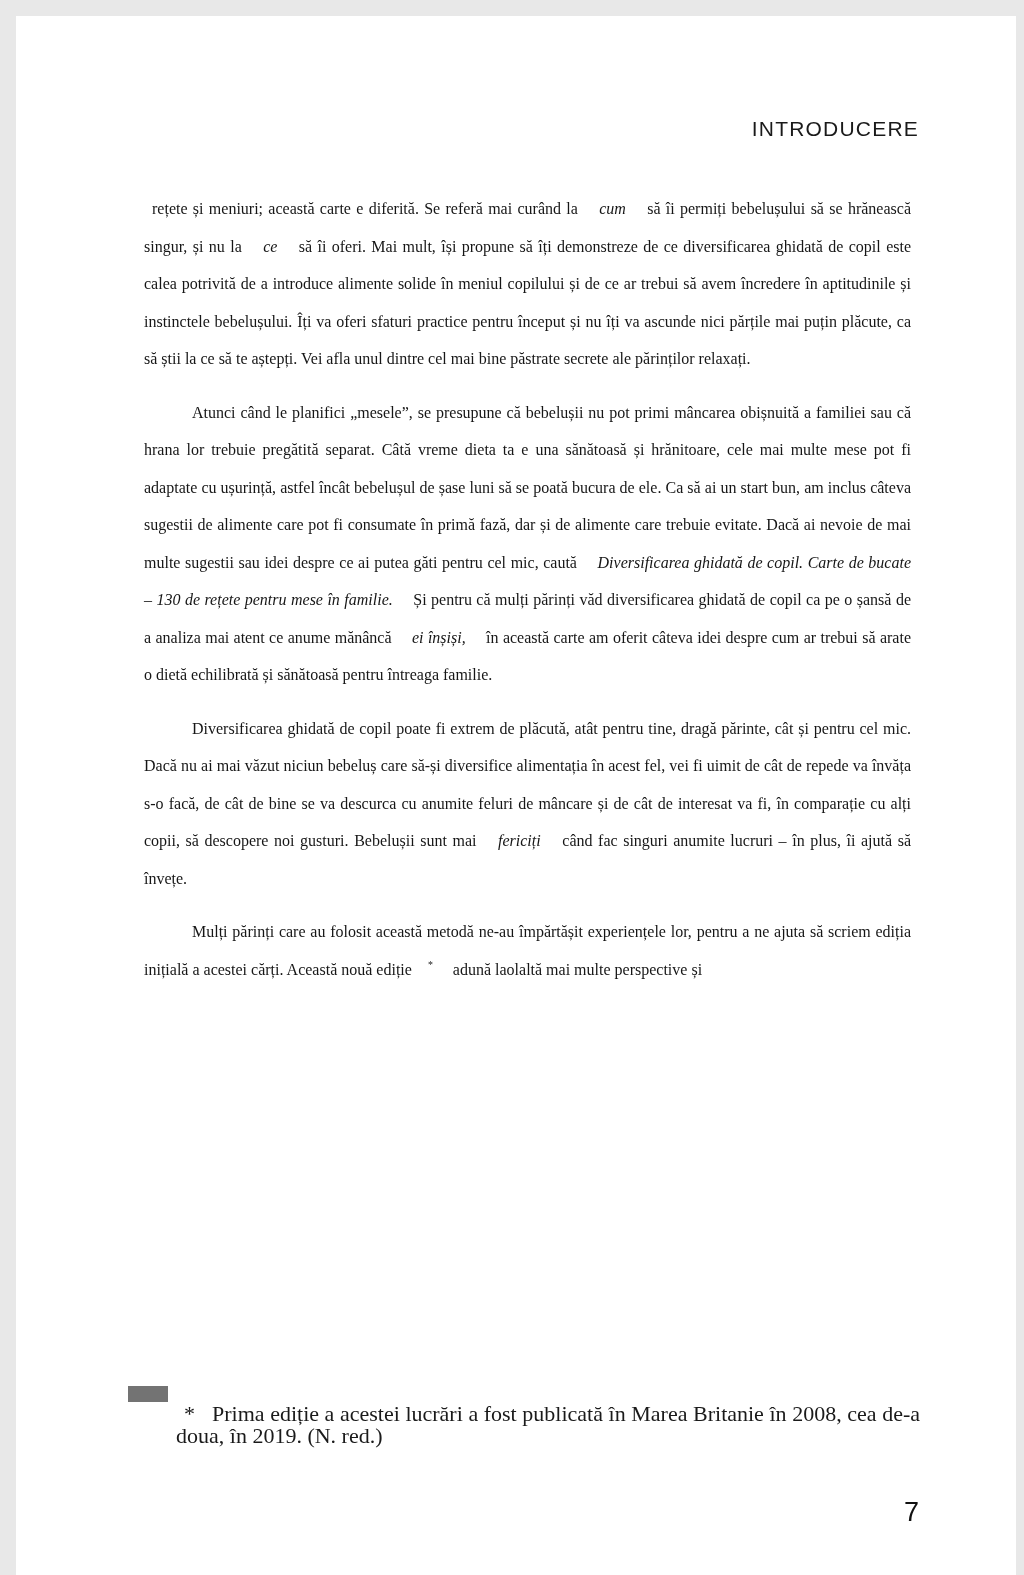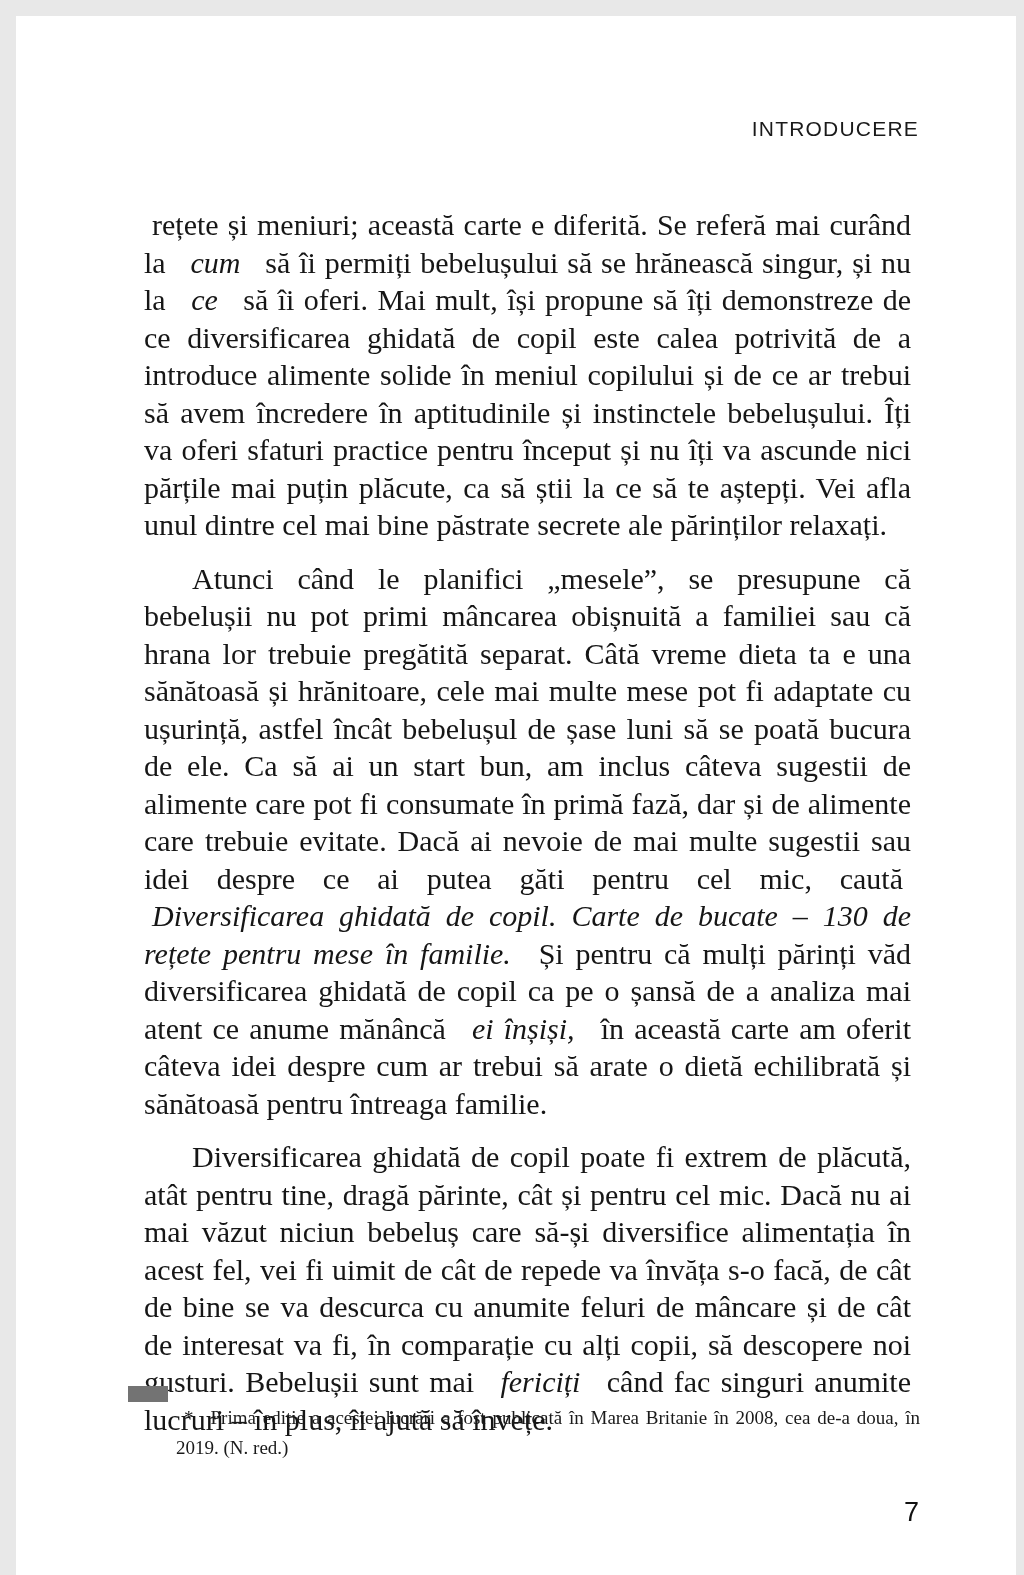--- a/index.html
+++ b/index.html
@@ -24,24 +24,24 @@
     text-align: right;
     font-family: "Liberation Sans", sans-serif;
     font-weight: 400;
     font-size: 21px;
     letter-spacing: 1.2px;
     color: #1a1a1a;
   }
 
   .body-text {
     position: absolute;
-    top: 174px;
+    top: 158px;
     left: 112px;
     width: 799px;
-    font-size: 30px;
+    font-size: 16px;
     line-height: 37.5px;
     text-align: justify;
   }
 
   .body-text p { margin: 0; }
   .body-text p.indent { text-indent: 40px; font-family: Liberation Serif, serif; }
 
   .italic { font-style: italic; }
 
   sup.fn-ref {
@@ -57,22 +57,22 @@
     width: 40px;
     height: 3px;
     background: #737373;
   }
 
   .footnote {
     position: absolute;
     top: 1379px;
     left: 152px;
     width: 760px;
-    font-size: 19px;
-    line-height: 30px;
+    font-size: 22px;
+    line-height: 22px;
     text-align: justify;
     color: #1a1a1a;
   }
 
   .footnote .fn-marker {
     padding-right: 9px;
   }
 
   .page-number {
     position: absolute;
@@ -90,20 +90,21 @@
 <body>
 
 <div class="page">
 
   <div class="running-head">INTRODUCERE</div>
 
   <div class="body-text">
       <p class=""><span>rețete și meniuri; această carte e diferită. Se referă mai curând la </span><span class="italic">cum</span><span> să îi permiți bebelușului să se hrănească singur, și nu la </span><span class="italic">ce</span><span> să îi oferi. Mai mult, își propune să îți demonstreze de ce diversificarea ghidată de copil este calea potrivită de a introduce alimente solide în meniul copilului și de ce ar trebui să avem încredere în aptitudinile și instinctele bebelușului. Îți va oferi sfaturi practice pentru început și nu îți va ascunde nici părțile mai puțin plăcute, ca să știi la ce să te aștepți. Vei afla unul dintre cel mai bine păstrate secrete ale părinților relaxați.</span></p>
       <p class="indent"><span>Atunci când le planifici „mesele”, se presupune că bebelușii nu pot primi mâncarea obișnuită a familiei sau că hrana lor trebuie pregătită separat. Câtă vreme dieta ta e una sănătoasă și hrănitoare, cele mai multe mese pot fi adaptate cu ușurință, astfel încât bebelușul de șase luni să se poată bucura de ele. Ca să ai un start bun, am inclus câteva sugestii de alimente care pot fi consumate în primă fază, dar și de alimente care trebuie evitate. Dacă ai nevoie de mai multe sugestii sau idei despre ce ai putea găti pentru cel mic, caută </span><span class="italic">Diversificarea ghidată de copil. Carte de bucate – 130 de rețete pentru mese în familie.</span><span> Și pentru că mulți părinți văd diversificarea ghidată de copil ca pe o șansă de a analiza mai atent ce anume mănâncă </span><span class="italic">ei înșiși,</span><span> în această carte am oferit câteva idei despre cum ar trebui să arate o dietă echilibrată și sănătoasă pentru întreaga familie.</span></p>
       <p class="indent"><span>Diversificarea ghidată de copil poate fi extrem de plăcută, atât pentru tine, dragă părinte, cât și pentru cel mic. Dacă nu ai mai văzut niciun bebeluș care să-și diversifice alimentația în acest fel, vei fi uimit de cât de repede va învăța s-o facă, de cât de bine se va descurca cu anumite feluri de mâncare și de cât de interesat va fi, în comparație cu alți copii, să descopere noi gusturi. Bebelușii sunt mai </span><span class="italic">fericiți</span><span> când fac singuri anumite lucruri – în plus, îi ajută să învețe.</span></p>
+      <p class="indent"><span>Mulți părinți care au folosit această metodă ne-au împărtășit experiențele lor, pentru a ne ajuta să scriem ediția inițială a acestei cărți. Această nouă ediție</span><sup class="fn-ref">*</sup><span> adună laolaltă mai multe perspective și</span></p>
     </div>
 
   <div class="footnote-rule"></div>
 
   <div class="footnote">
     <span class="fn-marker">*</span><span>Prima ediție a acestei lucrări a fost publicată în Marea Britanie în 2008, cea de-a doua, în 2019. (N. red.)</span>
   </div>
 
   <div class="page-number">7</div>
 

